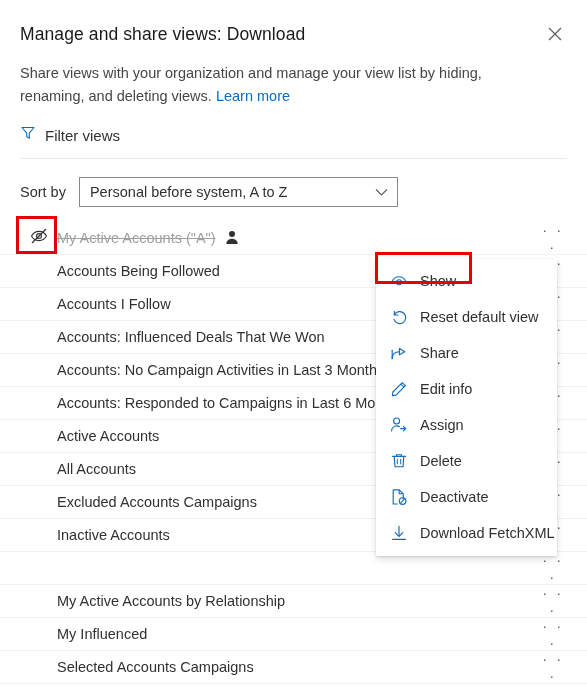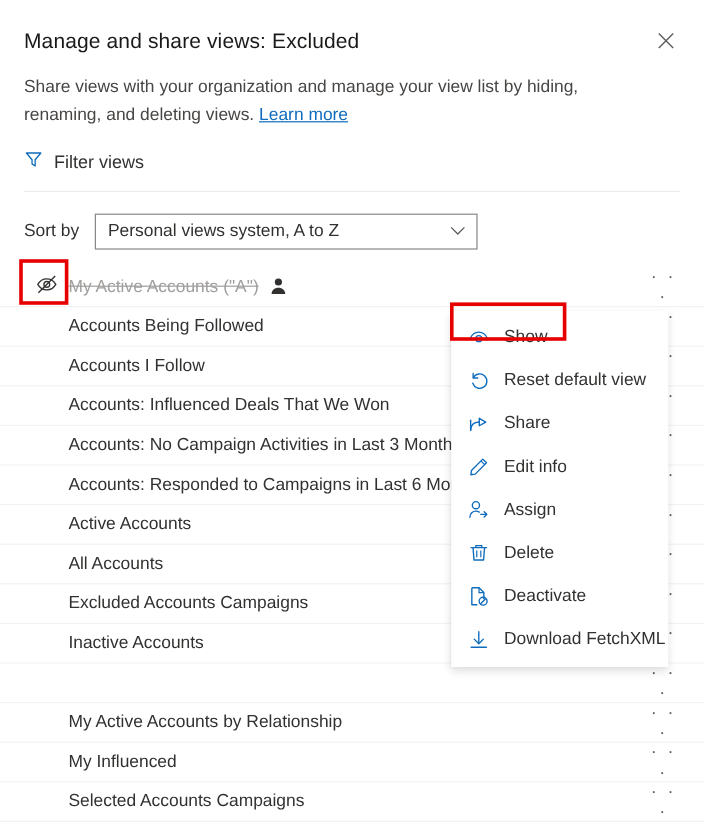--- a/index.html
+++ b/index.html
@@ -46,21 +46,20 @@
 
   .dialog-subtitle {
     padding: 16px 46px 0 20px;
     font-size: 14.5px;
     line-height: 23px;
     color: #484644;
     font-weight: 400;
   }
   .learn-more {
     color: #0f6cbd;
-    text-decoration: underline;
     cursor: pointer;
   }
 
   
   .filter-row {
     display: flex;
     align-items: center;
     gap: 9px;
     padding: 17px 20px 0 20px;
     cursor: pointer;
@@ -222,21 +221,21 @@
     border: 3px solid #e60000;
     box-sizing: border-box;
     pointer-events: none;
     z-index: 31;
   }
 </style>
 </head>
 <body>
 
 <div class="dialog-header">
-  <div class="dialog-title">Manage and share views: Excluded</div>
+  <div class="dialog-title">Manage and share views: Download</div>
   <button class="close-btn">
     <span>
       <svg width="14" height="14" viewBox="0 0 14 14" fill="none" aria-hidden="true">
         <path d="M1 1 L13 13 M13 1 L1 13" stroke="#605e5c" stroke-width="1.2"></path>
       </svg>
     </span>
   </button>
 </div>
 
 <div class="dialog-subtitle">
@@ -251,21 +250,21 @@
     </svg>
   </span>
   <span class="filter-label">Filter views</span>
 </div>
 
 <div class="divider"></div>
 
 <div class="sort-row">
   <span class="sort-label">Sort by</span>
   <div class="sort-select">
-    <span>Personal views system, A to Z</span>
+    <span>Personal before system, A to Z</span>
     <span class="sort-chevron">
       <svg width="13" height="9" viewBox="0 0 13 9" fill="none" aria-hidden="true">
         <path d="M1 1.5 L6.5 7 L12 1.5" stroke="#605e5c" stroke-width="1.1" fill="none"></path>
       </svg>
     </span>
   </div>
 </div>
 
 <div class="view-list" id="view-list">
     <div class="view-row hidden-view">

